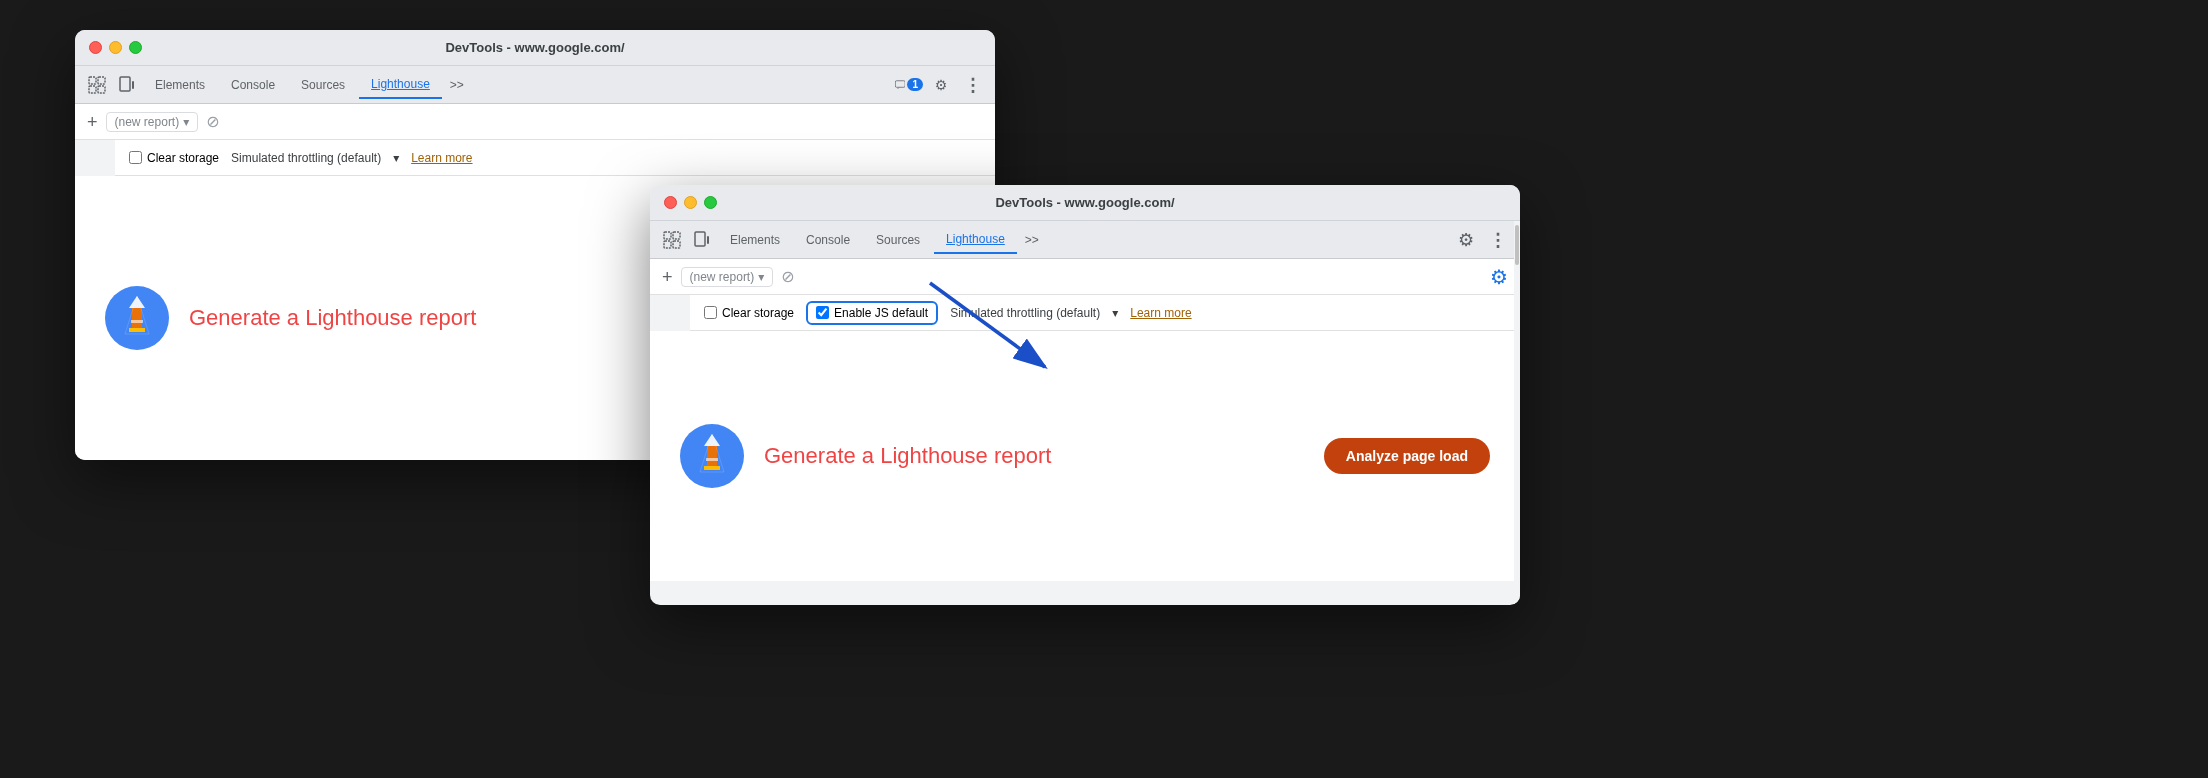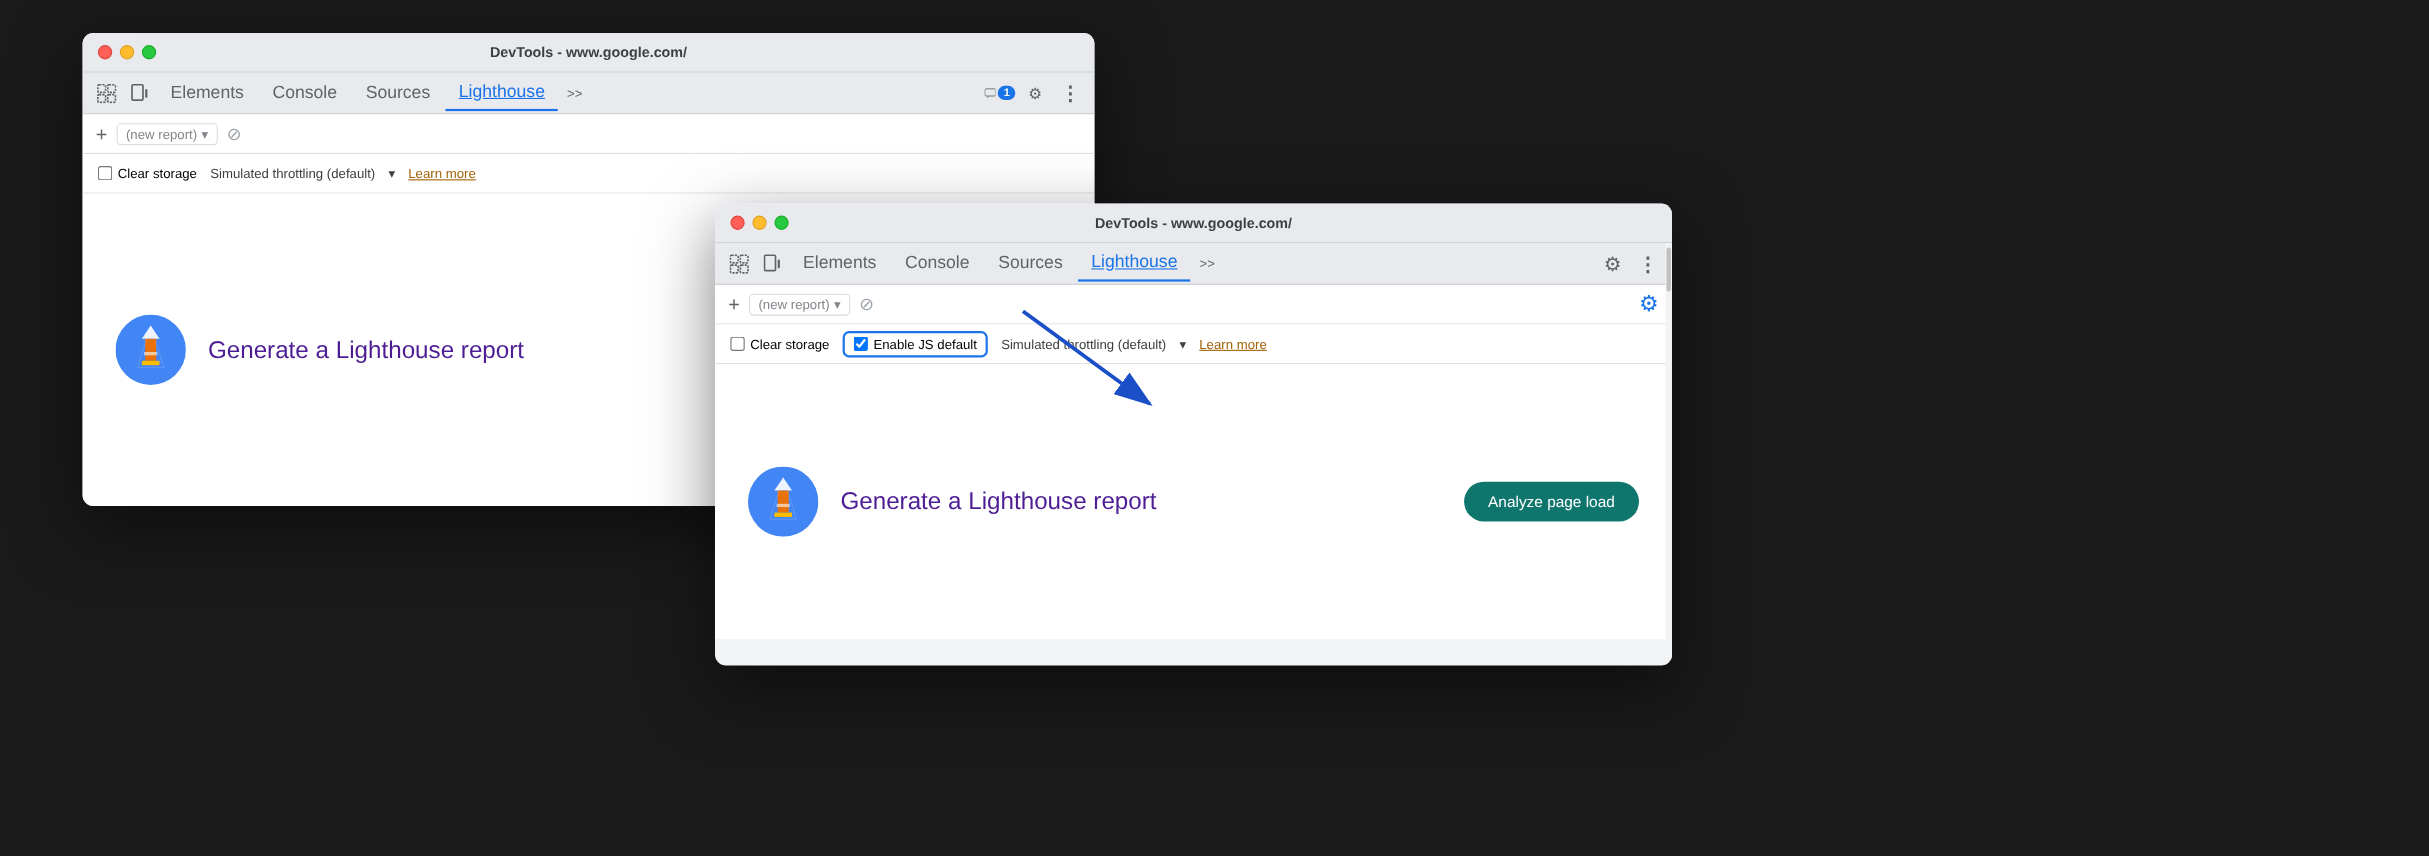--- a/index.html
+++ b/index.html
@@ -75,21 +75,21 @@
       align-items: center;
       justify-content: center;
       cursor: pointer;
       border-radius: 4px;
       color: #5f6368;
       font-size: 16px;
     }
 
     .tab-item {
       padding: 6px 12px;
-      font-size: 16px;
+      font-size: 12px;
       color: #5f6368;
       cursor: pointer;
       border-radius: 4px;
       white-space: nowrap;
       text-align: right;
     }
 
     .tab-item.active {
       color: #1a73e8;
       border-bottom: 2px solid #1a73e8;
@@ -173,20 +173,21 @@
     
     .options-bar {
       display: flex;
       align-items: center;
       background: white;
       border-bottom: 1px solid #e0e0e0;
       padding: 6px 14px;
       height: 36px;
       gap: 12px;
       font-size: 12px;
+      margin-left: 40px;
     }
 
     .checkbox-item {
       display: flex;
       align-items: center;
       gap: 5px;
     }
 
     .checkbox-item input[type="checkbox"] {
       width: 13px;
@@ -211,31 +212,31 @@
 
     .lighthouse-icon {
       width: 64px;
       height: 64px;
       flex-shrink: 0;
     }
 
     .generate-text {
       font-size: 22px;
       font-weight: 400;
-      color: #4c1d95;
+      color: #ef4444;
     }
 
     .analyze-btn {
-      background: #0f766e;
+      background: #c2410c;
       color: white;
       border: none;
       border-radius: 20px;
       padding: 10px 22px;
       font-size: 14px;
-      font-weight: 400;
+      font-weight: 700;
       cursor: pointer;
       white-space: nowrap;
     }
 
     
     .arrow-overlay {
       position: absolute;
       top: 0;
       left: 0;
       width: 100%;

